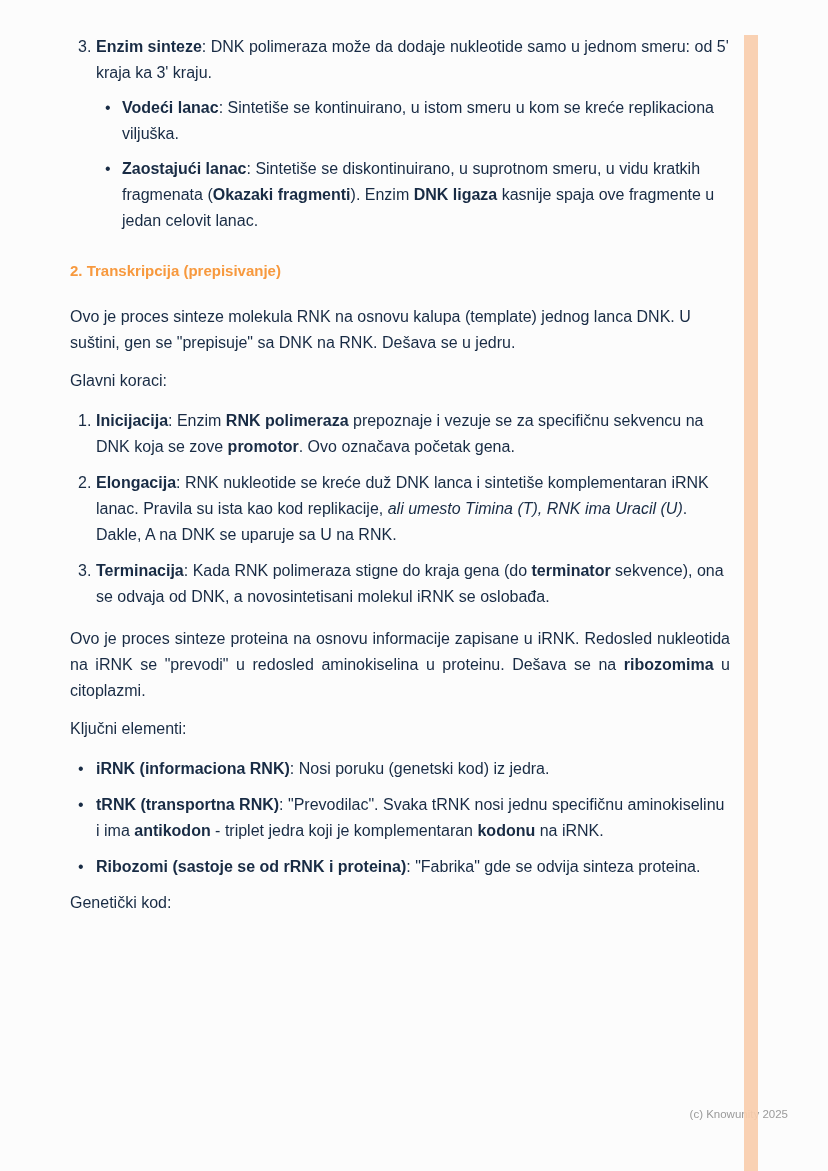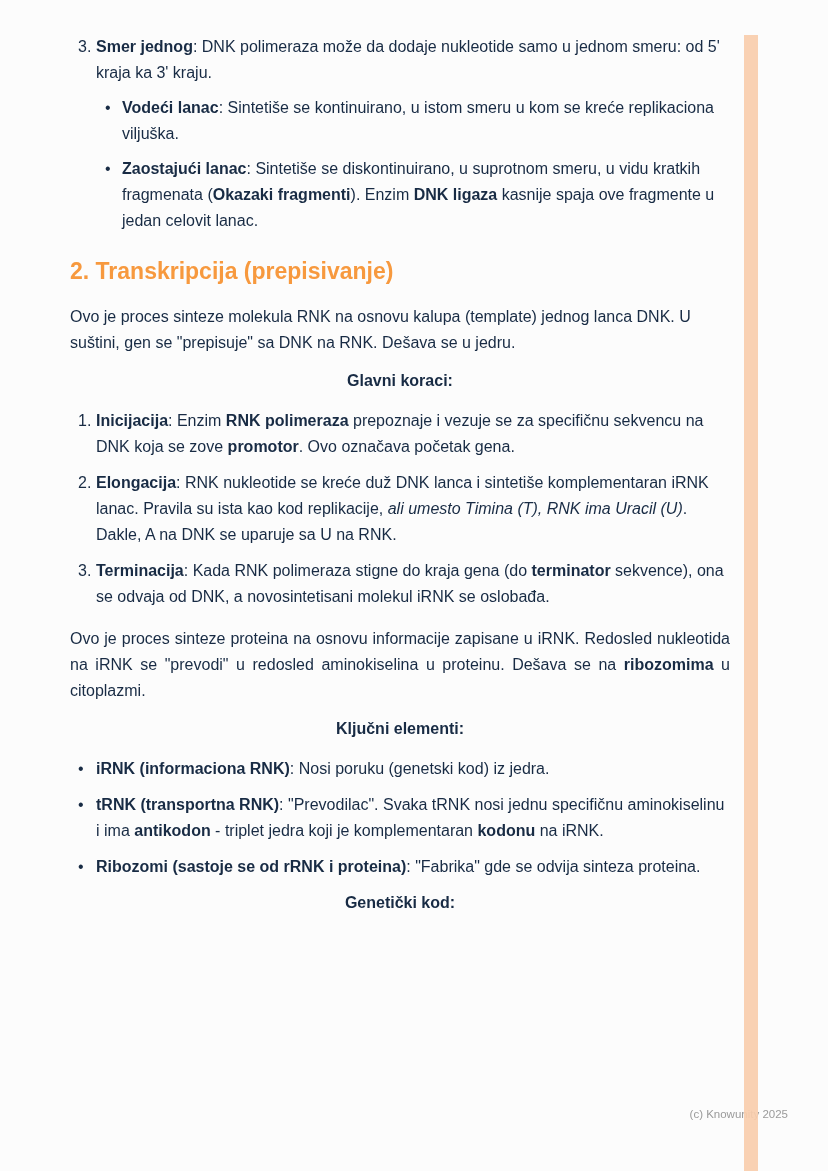--- a/index.html
+++ b/index.html
@@ -21,28 +21,28 @@
     overflow:hidden;
   }
   .content{
     position:absolute;
     left:70px;
     top:34px;
     width:660px;
   }
   h2{
     color:var(--accent);
-    font-size:23px;
+    font-size:15px;
     line-height:30px;
     font-weight:700;
     margin:22px 0 18px;
   }
   p{margin:16px 0 12px;}
   p.justify{text-align:justify;}
-  .label{font-weight:700;margin:2px 0 14px;text-align:center;}
+  .label{font-weight:400;margin:2px 0 14px;}
   b{font-weight:700;}
   i{font-style:italic;}
 
   .num-item{display:flex;margin:0 0 10px;}
   .num{flex:none;width:18px;margin-left:8px;}
   .li-col{flex:1;min-width:0;}
 
   .bullet-item{display:flex;margin:0 0 10px;}
   .bullet{flex:none;width:18px;margin-left:8px;}
   .sub-list{margin-top:9px;padding-left:9px;}
@@ -72,21 +72,21 @@
   }
 </style>
 </head>
 <body>
 
 <main class="content">
 
   <div class="num-item">
     <span class="num">3.</span>
     <div class="li-col">
-      <div class="li-body"><b>Smer jednog</b><span>: DNK polimeraza može da dodaje nukleotide samo u jednom smeru: od 5' kraja ka 3' kraju.</span></div>
+      <div class="li-body"><b>Enzim sinteze</b><span>: DNK polimeraza može da dodaje nukleotide samo u jednom smeru: od 5' kraja ka 3' kraju.</span></div>
       <div class="sub-list">
         <div class="bullet-item">
           <span class="bullet">•</span>
           <div class="li-body"><b>Vodeći lanac</b><span>: Sintetiše se kontinuirano, u istom smeru u kom se kreće replikaciona viljuška.</span></div>
         </div>
         <div class="bullet-item">
           <span class="bullet">•</span>
           <div class="li-body"><b>Zaostajući lanac</b><span>: Sintetiše se diskontinuirano, u suprotnom smeru, u vidu kratkih fragmenata (</span><b>Okazaki fragmenti</b><span>). Enzim </span><b>DNK ligaza</b><span> kasnije spaja ove fragmente u jedan celovit lanac.</span></div>
         </div>
       </div>

